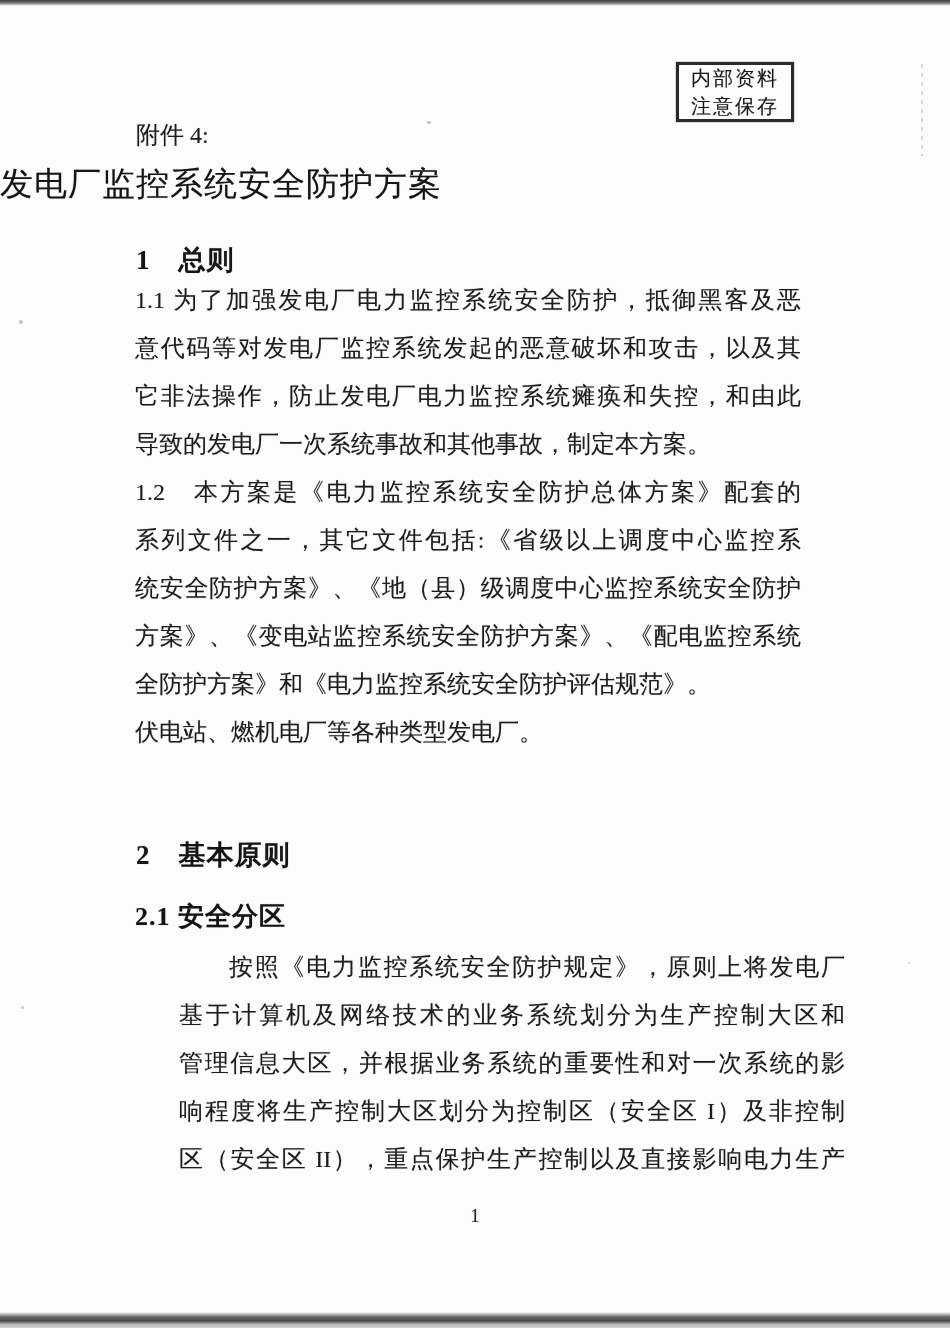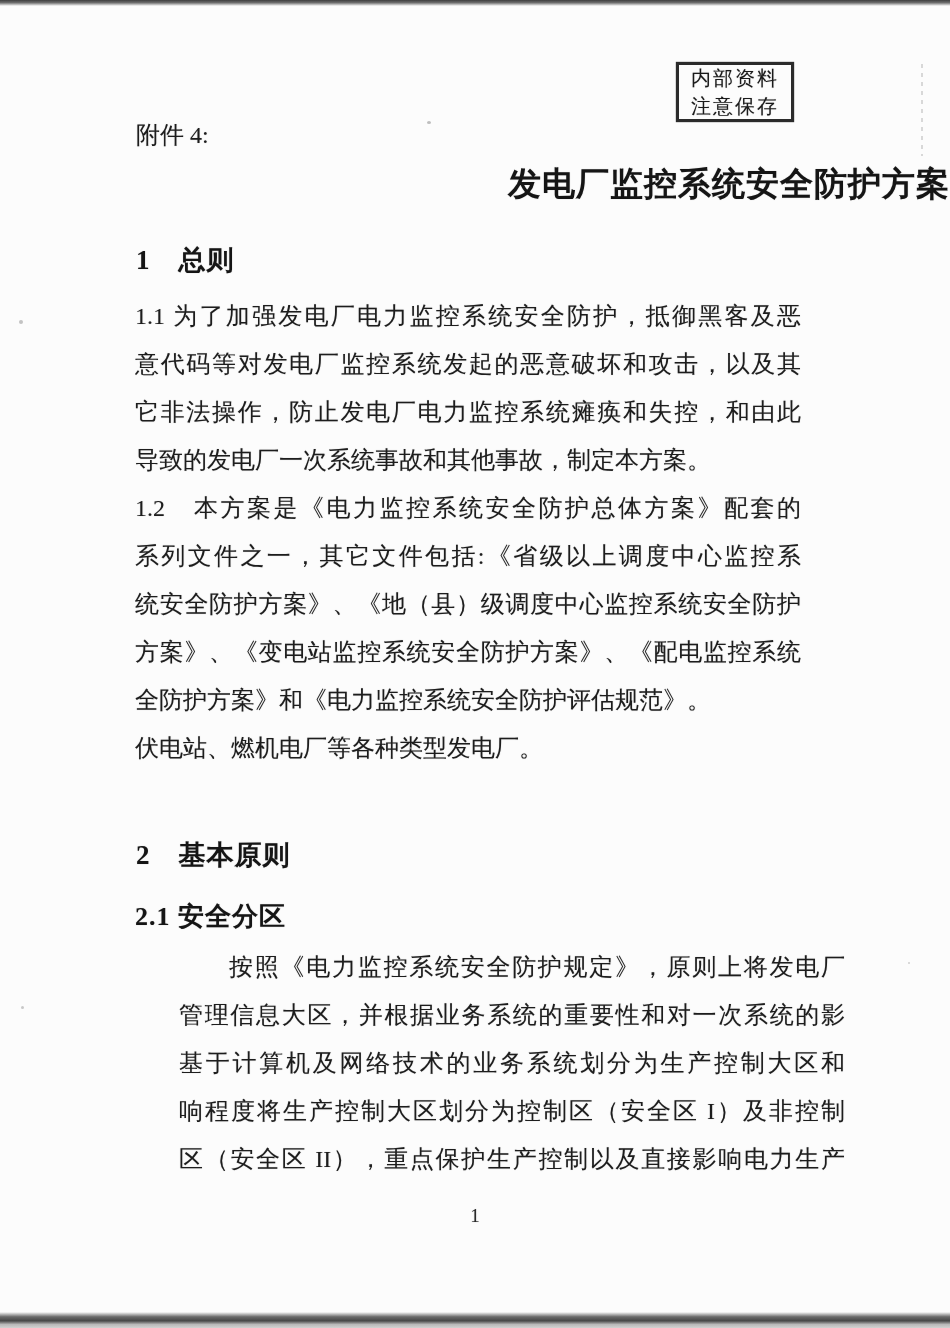--- a/index.html
+++ b/index.html
@@ -24,27 +24,27 @@
   .stamp{
     position:absolute;left:676px;top:62px;width:112px;height:54px;
     border:3px solid #2b2b2b;
     display:flex;flex-direction:column;justify-content:space-between;align-items:center;
     font-size:20px;line-height:26px;letter-spacing:2px;color:#1a1a1a;
     box-shadow:0 0 1px #2b2b2b;
   }
   .attachment{position:absolute;left:136px;top:119px;font-size:24px;}
   .title{
     position:absolute;left:0;right:0;top:162px;margin:0;
-    text-align:right;font-size:33px;font-weight:700;letter-spacing:1px;color:#151515;
+    text-align:left;font-size:33px;font-weight:400;letter-spacing:1px;color:#151515;
   }
   .h1{position:absolute;left:136px;top:242px;margin:0;font-size:27px;font-weight:700;letter-spacing:1px;color:#151515;}
   .h2{position:absolute;left:136px;top:837px;margin:0;font-size:27px;font-weight:700;letter-spacing:1px;color:#151515;}
   .h21{position:absolute;left:135px;top:899px;margin:0;font-size:26px;font-weight:700;letter-spacing:1px;color:#151515;}
   .block{position:absolute;left:135px;width:666px;font-size:24px;color:#1d1d1d;}
-  .b1{top:292px;font-family:Liberation Serif, serif;}
+  .b1{top:276px;font-family:Liberation Serif, serif;}
   .b2{top:943px;margin-left:44px;}
   .line{height:48px;line-height:48px;overflow:hidden;}
   .jl{text-align:justify;text-align-last:justify;}
   .indent{text-indent:50px;}
   .pageno{position:absolute;left:0;right:0;top:1205px;text-align:center;font-size:19px;color:#2a2a2a;}
   .speck{position:absolute;background:#8a8a8a;border-radius:50%;}
   .sp1{left:427px;top:121px;width:4px;height:3px;opacity:.55;}
   .sp2{left:19px;top:320px;width:4px;height:4px;opacity:.5;}
   .sp3{left:21px;top:1006px;width:3px;height:3px;opacity:.45;}
   .sp4{left:908px;top:962px;width:2px;height:2px;opacity:.4;}
@@ -83,22 +83,22 @@
     <div class="line jl">方案》、《变电站监控系统安全防护方案》、《配电监控系统安</div>
     <div class="line">全防护方案》和《电力监控系统安全防护评估规范》。</div>
     <div class="line">伏电站、燃机电厂等各种类型发电厂。</div>
   </div>
 
   <h2 class="h2">2　基本原则</h2>
   <h3 class="h21">2.1 安全分区</h3>
 
   <div class="block b2">
     <div class="line jl indent">按照《电力监控系统安全防护规定》，原则上将发电厂</div>
+    <div class="line jl">基于计算机及网络技术的业务系统划分为生产控制大区和</div>
     <div class="line jl">管理信息大区，并根据业务系统的重要性和对一次系统的影</div>
-    <div class="line jl">基于计算机及网络技术的业务系统划分为生产控制大区和</div>
     <div class="line jl">响程度将生产控制大区划分为控制区（安全区 I）及非控制</div>
     <div class="line jl">区（安全区 II），重点保护生产控制以及直接影响电力生产</div>
   </div>
 
   <div class="pageno">1</div>
 
   <div>
     <div class="speck sp1"></div>
     <div class="speck sp2"></div>
     <div class="speck sp3"></div>

